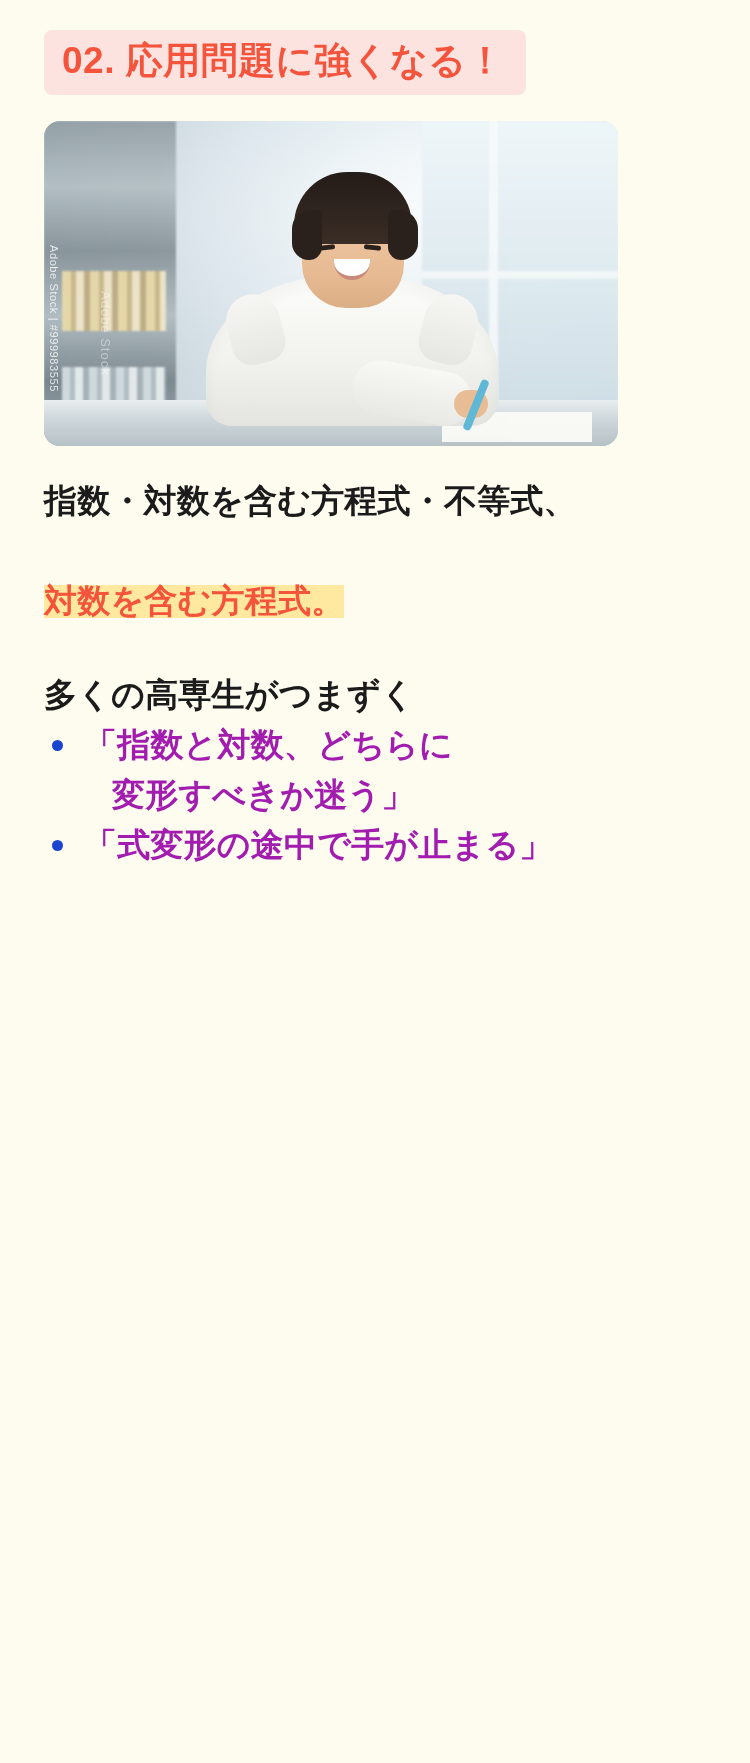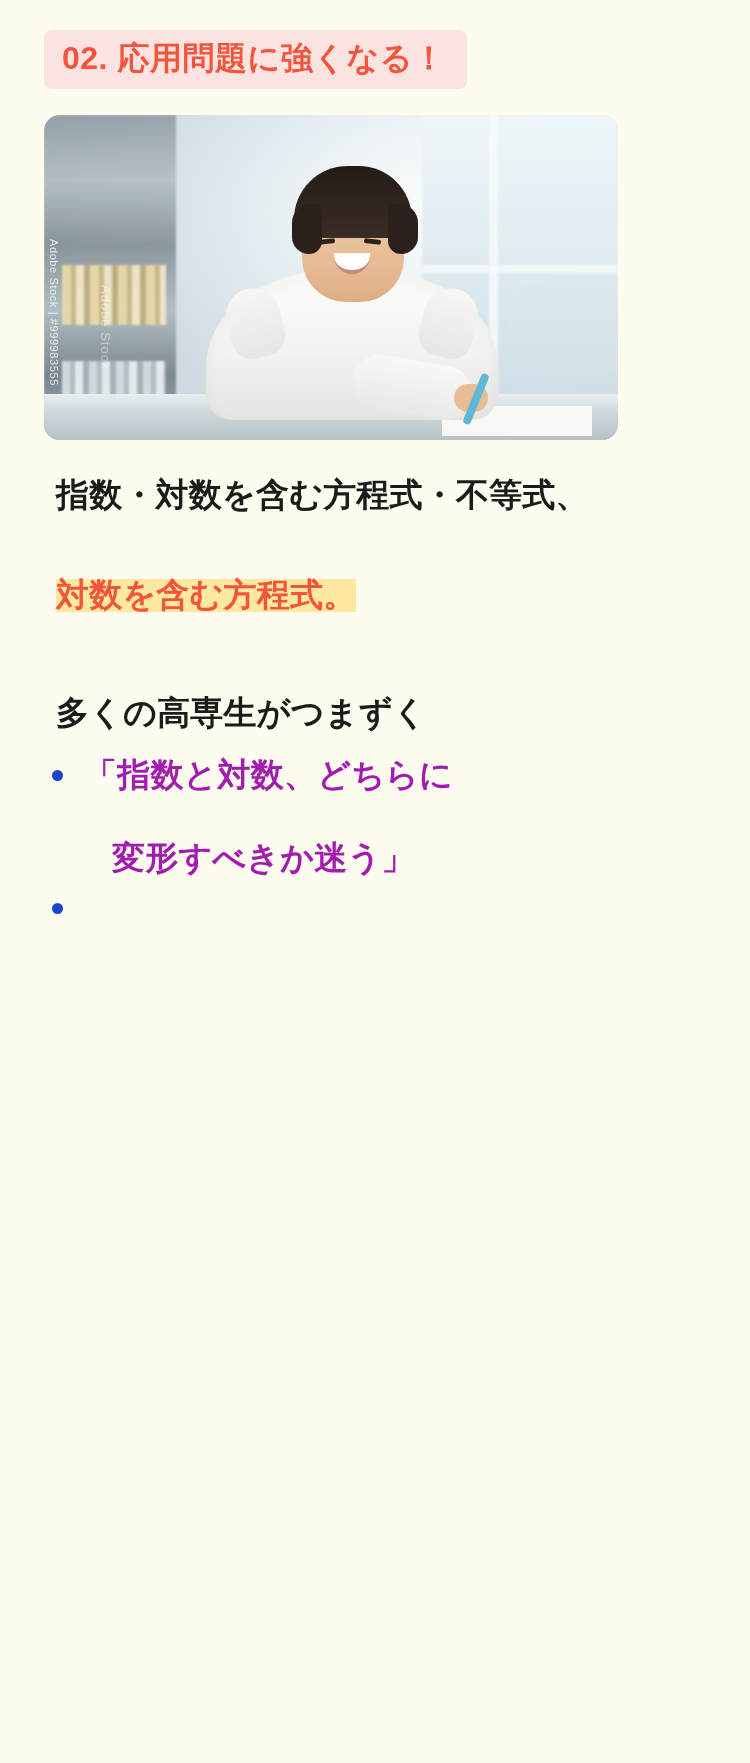--- a/index.html
+++ b/index.html
@@ -23,21 +23,21 @@
   }
 
   
   .heading-wrap {
     padding-top: 30px;
   }
   .heading {
     display: inline-block;
     background: #fde3e0;
     color: #f4543c;
-    font-size: 32px;
+    font-size: 37px;
     font-weight: bold;
     letter-spacing: 0.5px;
     padding: 10px 22px 12px 18px;
     border-radius: 8px;
     line-height: 1.15;
     white-space: nowrap;
   }
 
   
   .photo {
@@ -246,21 +246,21 @@
 
   
   .body-copy {
     margin-top: 30px;
     font-size: 33px;
     line-height: 1.52;
     color: #1b1b1b;
     font-weight: bold;
     letter-spacing: 0.2px;
   }
-  .para { margin: 12px; }
+  .para { margin: 0; }
   .gap { height: 44px; }
   .gap-sm { height: 40px; }
 
   .hl-yellow {
     background: linear-gradient(transparent 8%, #ffe9a0 8%, #ffe9a0 96%, transparent 96%);
     color: #f4543c;
   }
   .hl-yellow-orange {
     background: linear-gradient(transparent 8%, #ffe9a0 8%, #ffe9a0 96%, transparent 96%);
     color: #f4543c;
@@ -278,21 +278,21 @@
     color: #1c45cf;
   }
   .bullets li .dot {
     position: absolute;
     left: 8px;
     top: 20px;
     width: 11px; height: 11px;
     border-radius: 50%;
     background: #1c45cf;
   }
-  .indent { display: block; padding-left: 28px; margin-top: 32px; }
+  .indent { display: block; padding-left: 28px; }
   .indent2 { display: block; padding-left: 34px; }
   .quote-red { color: #f4543c; display: block; padding-left: 6px; }
 </style>
 </head>
 <body>
 
 <div class="page">
 
   <div class="heading-wrap">
     <span class="heading">02. 応用問題に強くなる！</span>
@@ -343,20 +343,21 @@
     </p>
 
     <ul class="bullets">
       <li>
         <span class="dot"></span>
         <span class="blue">「指数と対数、どちらに</span>
         <span class="blue indent">変形すべきか迷う」</span>
       </li>
       <li>
         <span class="dot"></span>
+        <span class="blue">「式変形の途中で手が止まる」</span>
       </li>
     </ul>
 
     <div class="gap-sm"></div>
 
 
     <div class="gap-sm"></div>
 
 
   </div>

